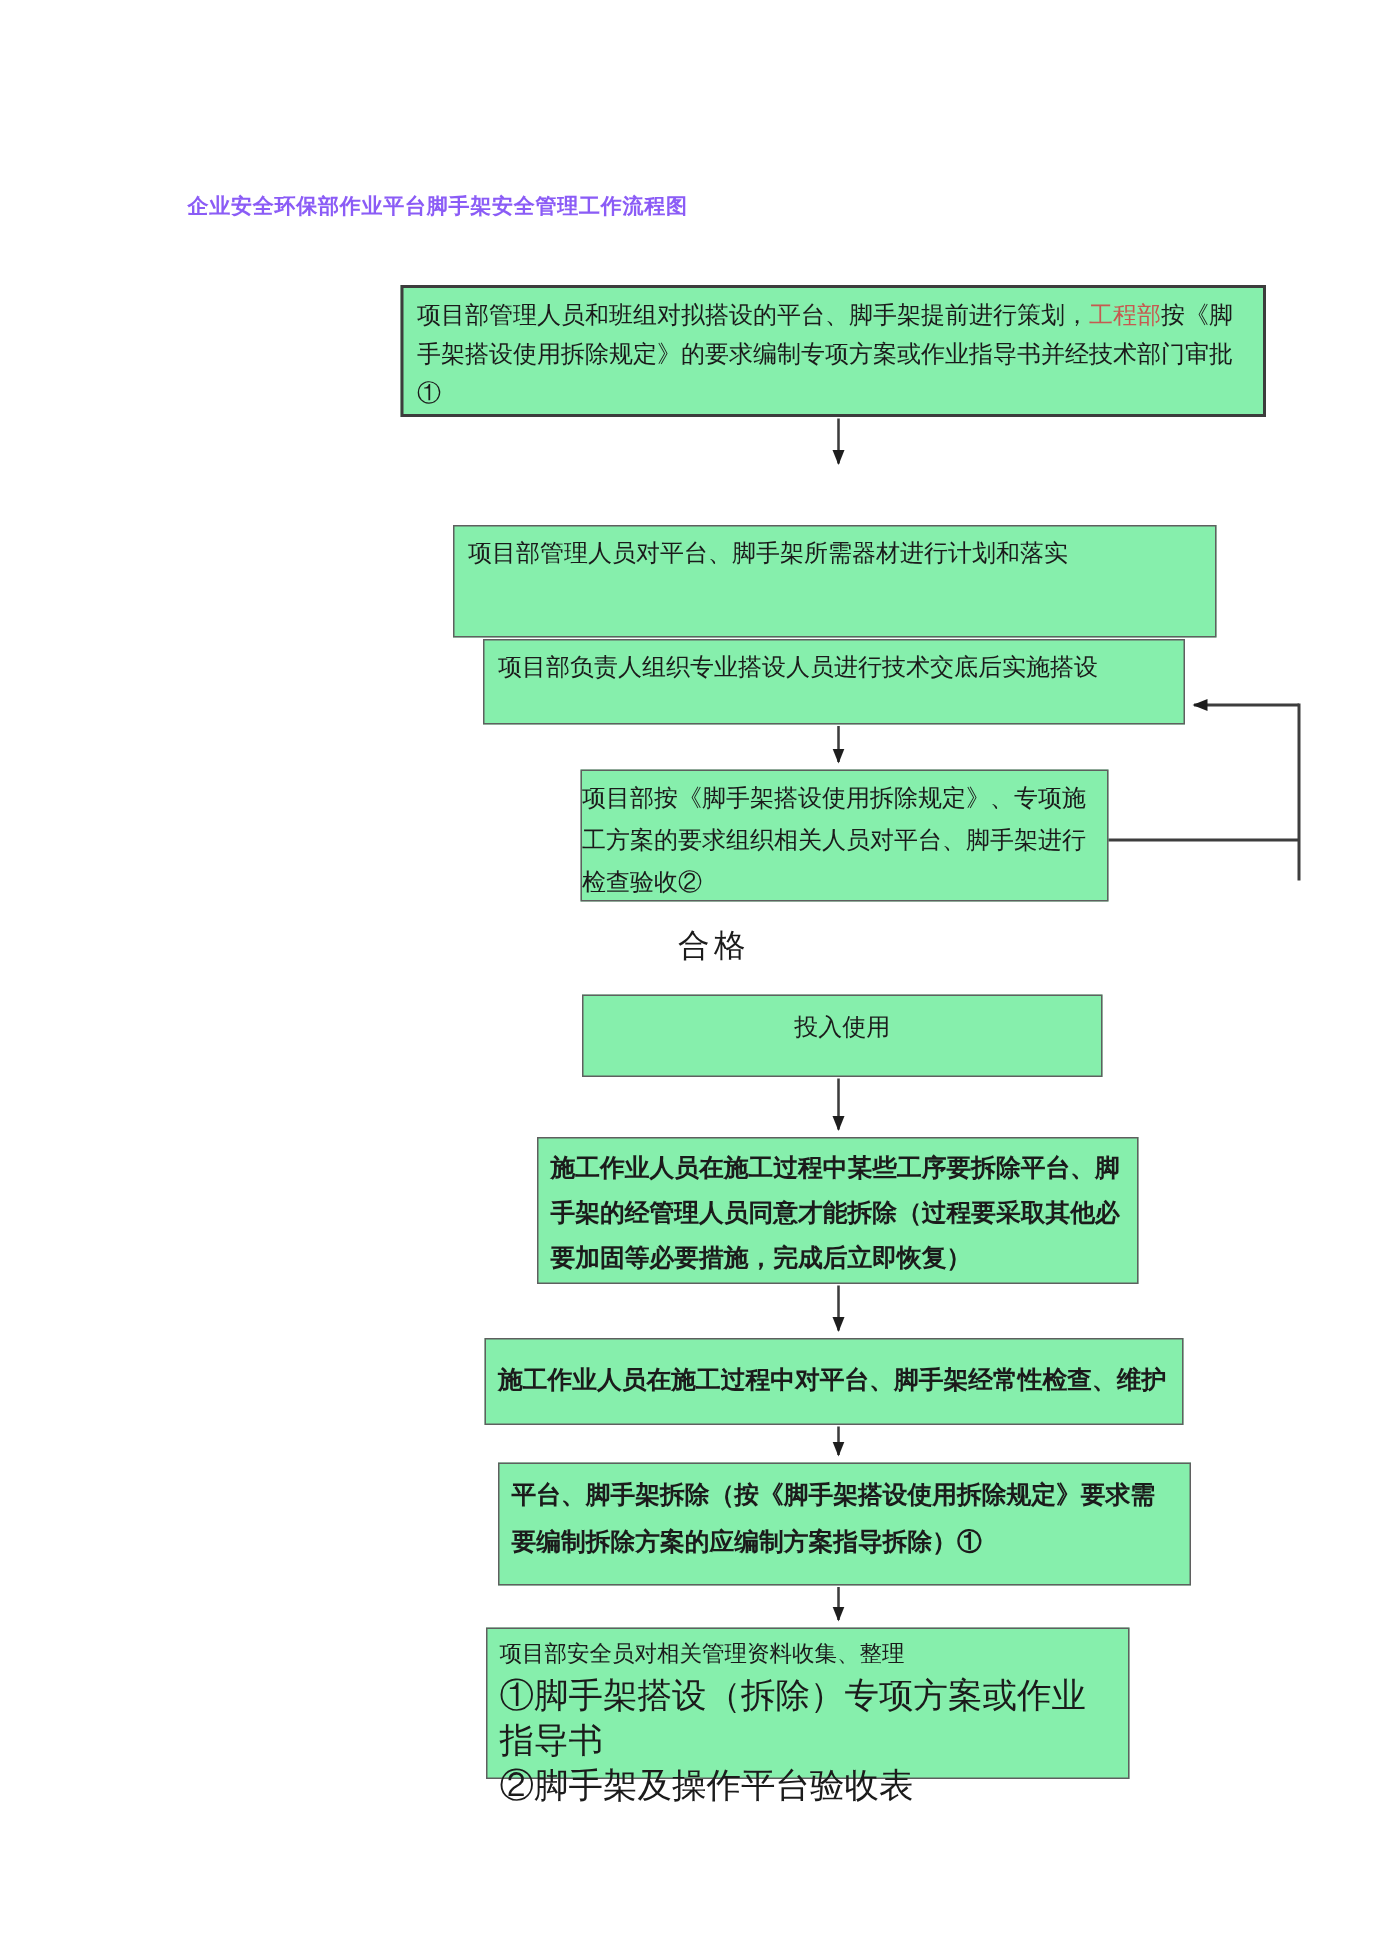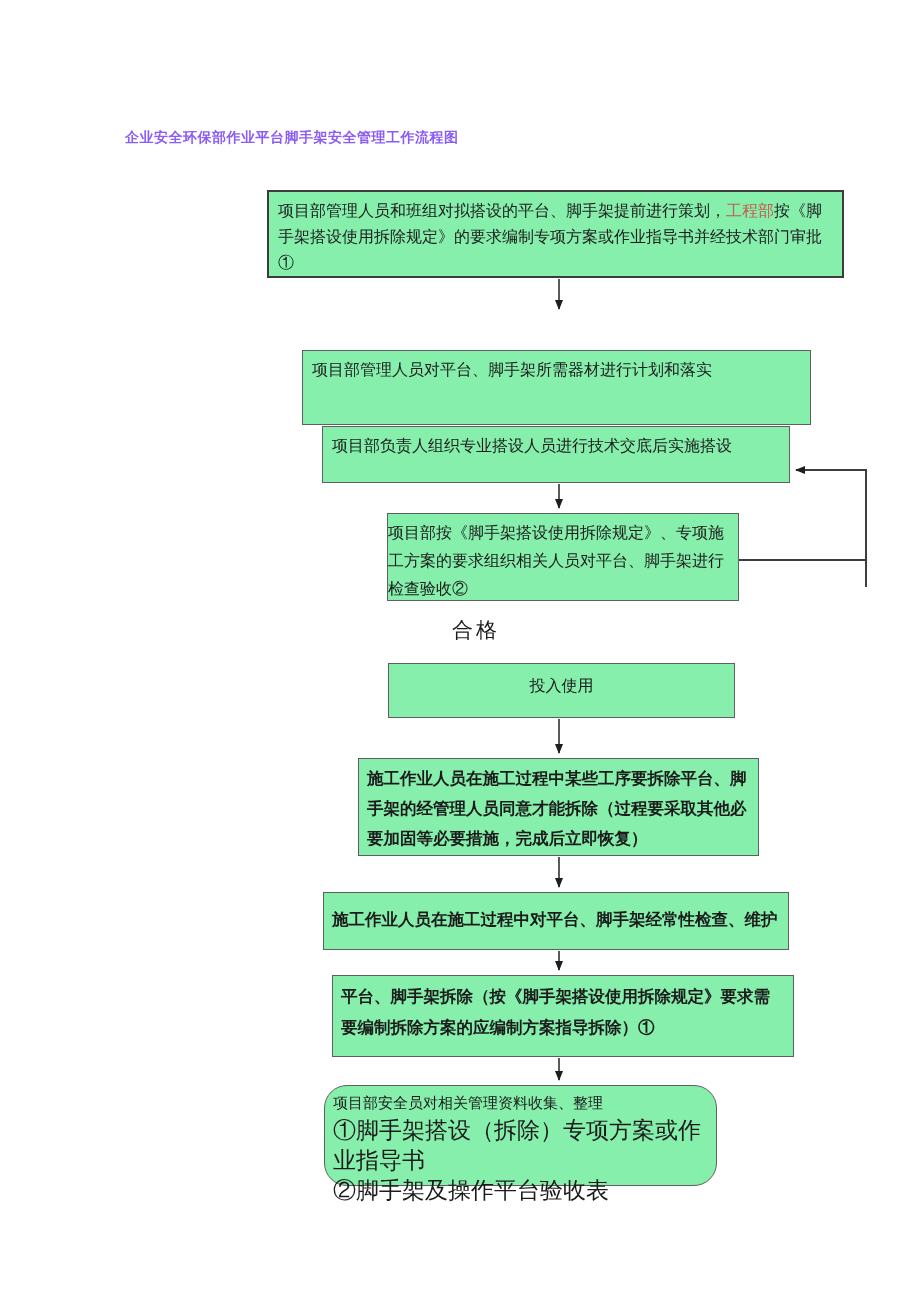--- a/index.html
+++ b/index.html
@@ -39,21 +39,21 @@
     color: #1b1b1b;
   }
   .b1 { left: 267px; top: 190px; width: 577px; height: 88px; border: 2px solid #3c3c3c; }
   .b2 { left: 302px; top: 314px; width: 509px; height: 75px; line-height: 24px; padding-top: 7px; margin-top: 36px; }
   .b3 { left: 322px; top: 426px; width: 468px; height: 57px; line-height: 24px; padding-top: 7px; }
   .b4 { left: 387px; top: 513px; width: 352px; height: 88px; line-height: 28px; padding: 5px 0; }
   .b5 { left: 388px; top: 663px; width: 347px; height: 55px; text-align: center; padding-top: 9px; }
   .b6 { left: 358px; top: 758px; width: 401px; height: 98px; font-weight: bold; font-size: 16.5px; line-height: 30px; padding: 5px 8px; }
   .b7 { left: 323px; top: 892px; width: 466px; height: 58px; font-weight: bold; font-size: 16.5px; line-height: 28px; padding: 13px 8px; }
   .b8 { left: 332px; top: 975px; width: 462px; height: 82px; font-weight: bold; font-size: 16.5px; line-height: 31px; padding: 5px 8px; }
-  .b9 { left: 324px; top: 1085px; width: 393px; height: 101px; padding: 5px 8px; border-radius: 23px; }
+  .b9 { left: 324px; top: 1085px; width: 429px; height: 101px; padding: 5px 8px; }
   .b9 .small-line { font-size: 15px; line-height: 25px; font-weight: normal; }
   .b9 .bold-line { font-size: 23px; line-height: 30px; font-weight: normal; }
   .pass-label {
     position: absolute;
     left: 452px;
     top: 616px;
     font-size: 21px;
     letter-spacing: 3px;
     color: #1b1b1b;
   }

